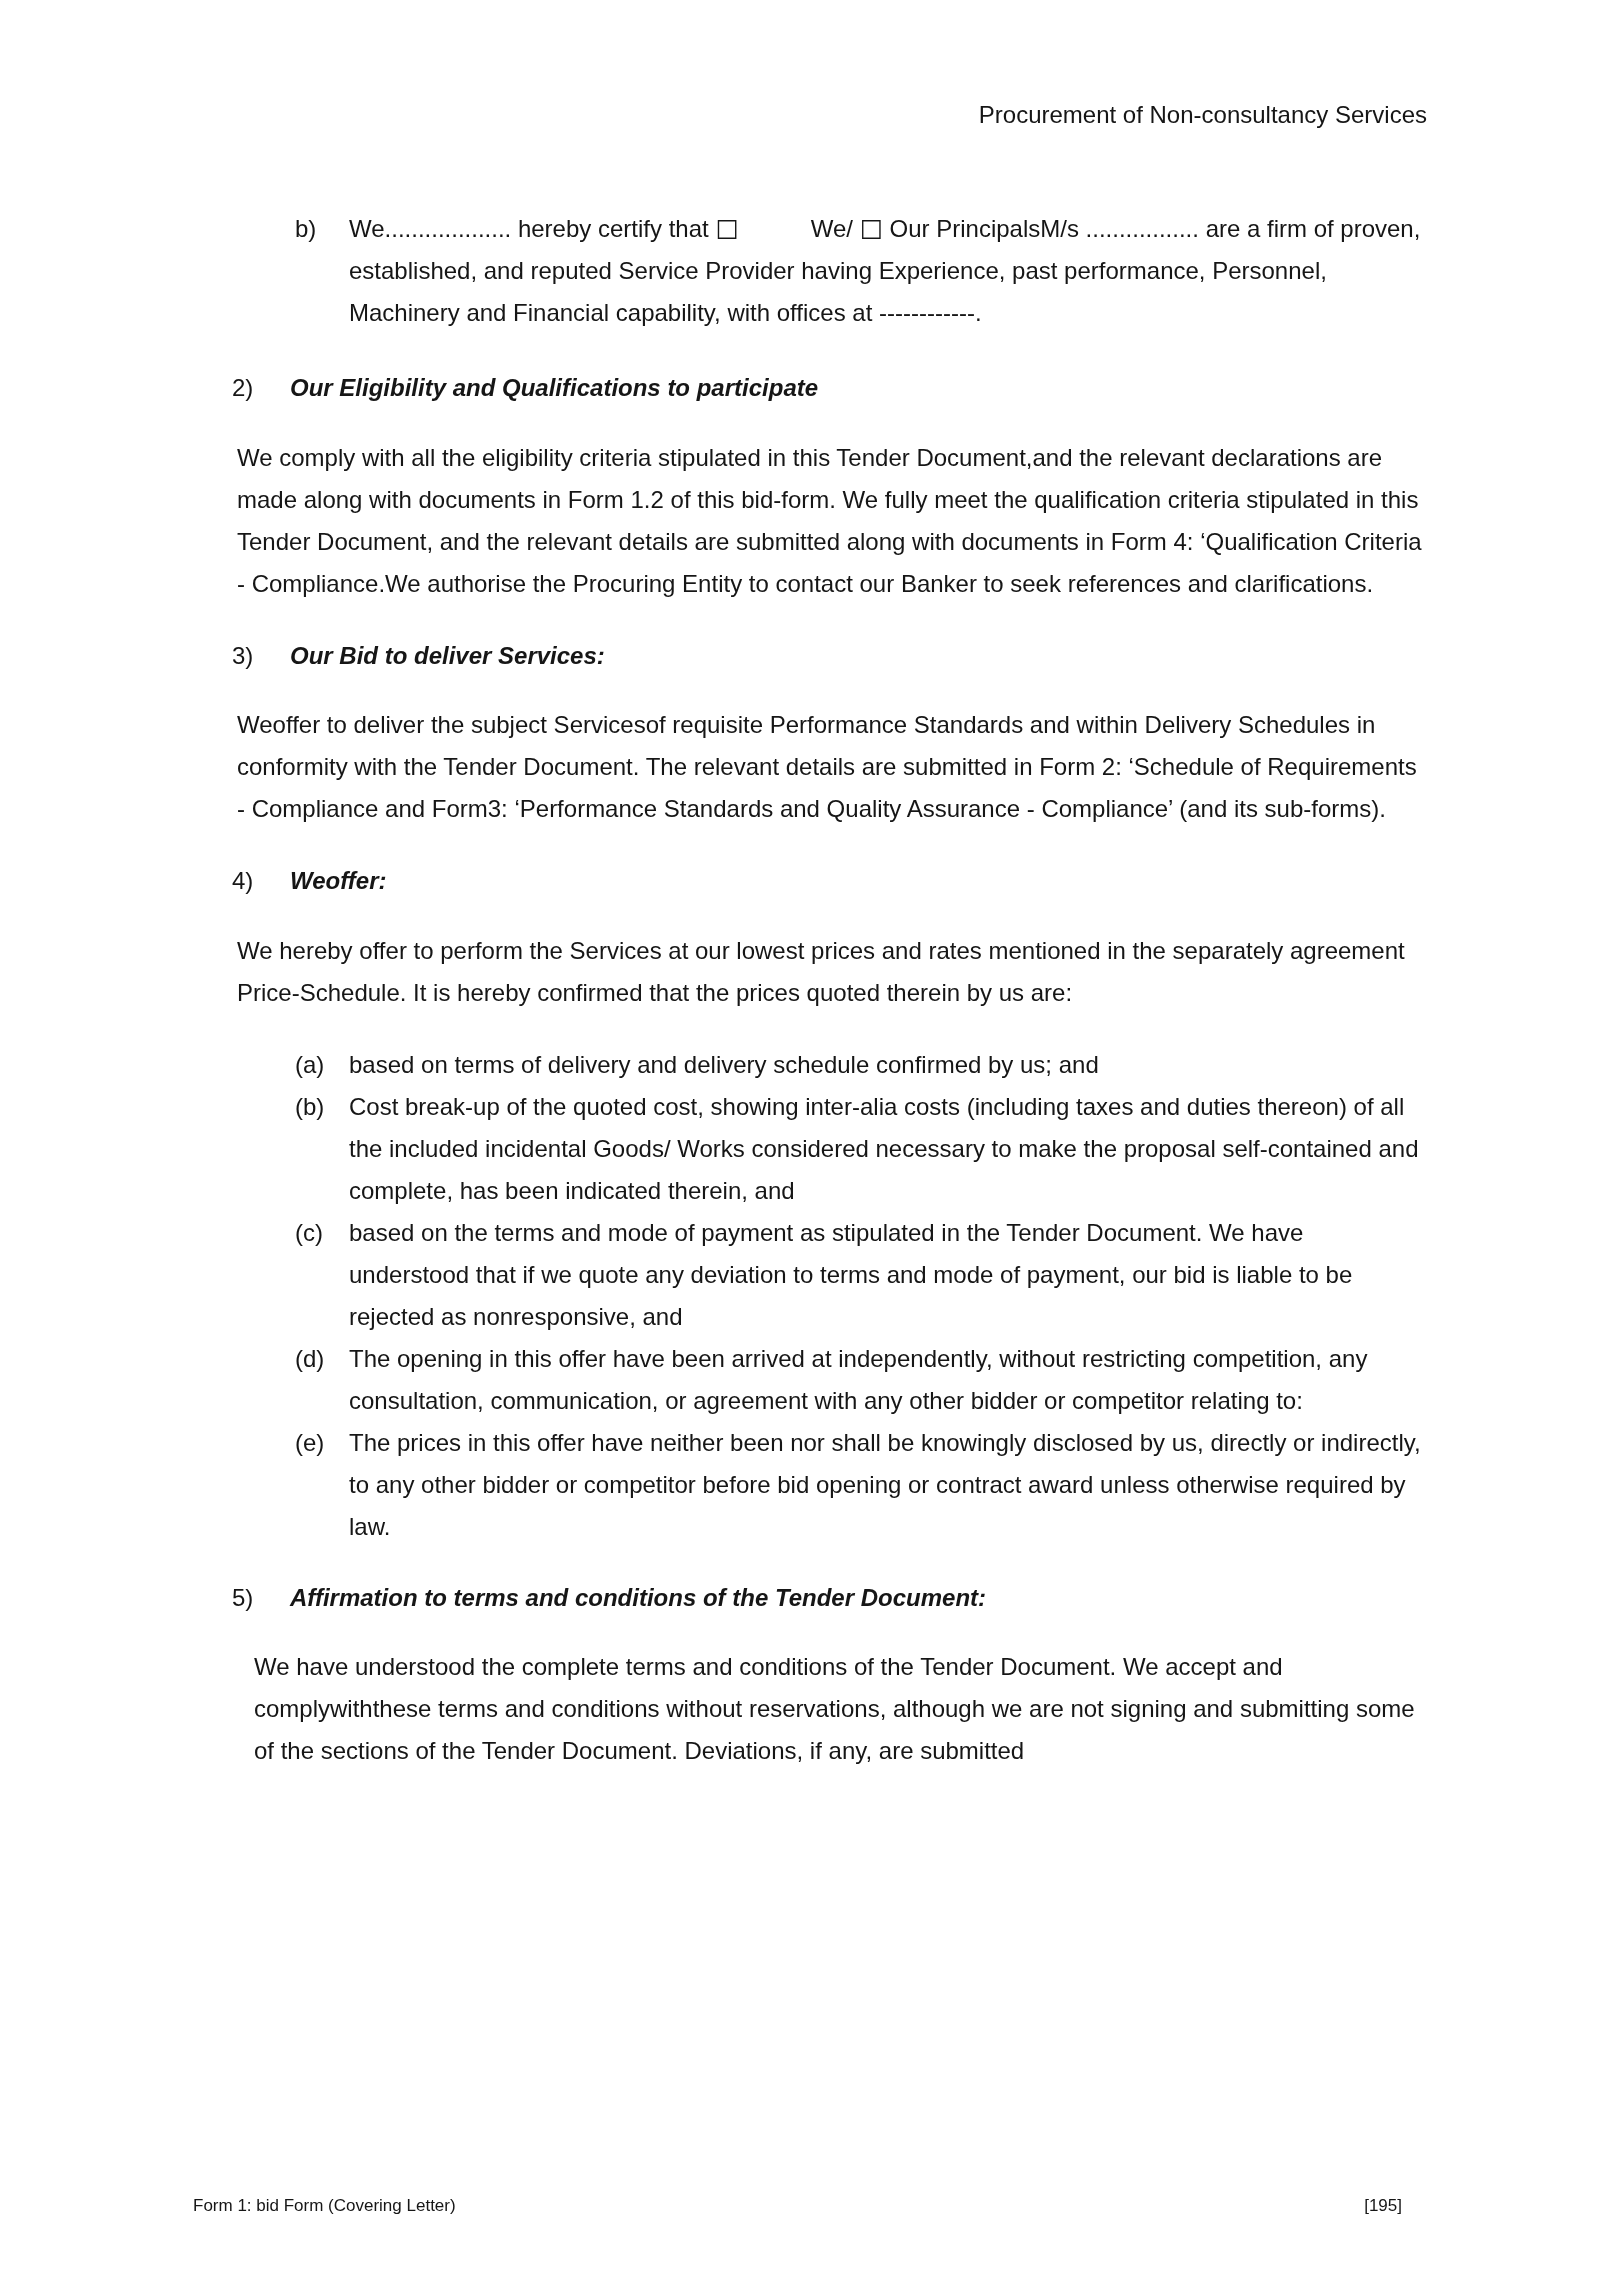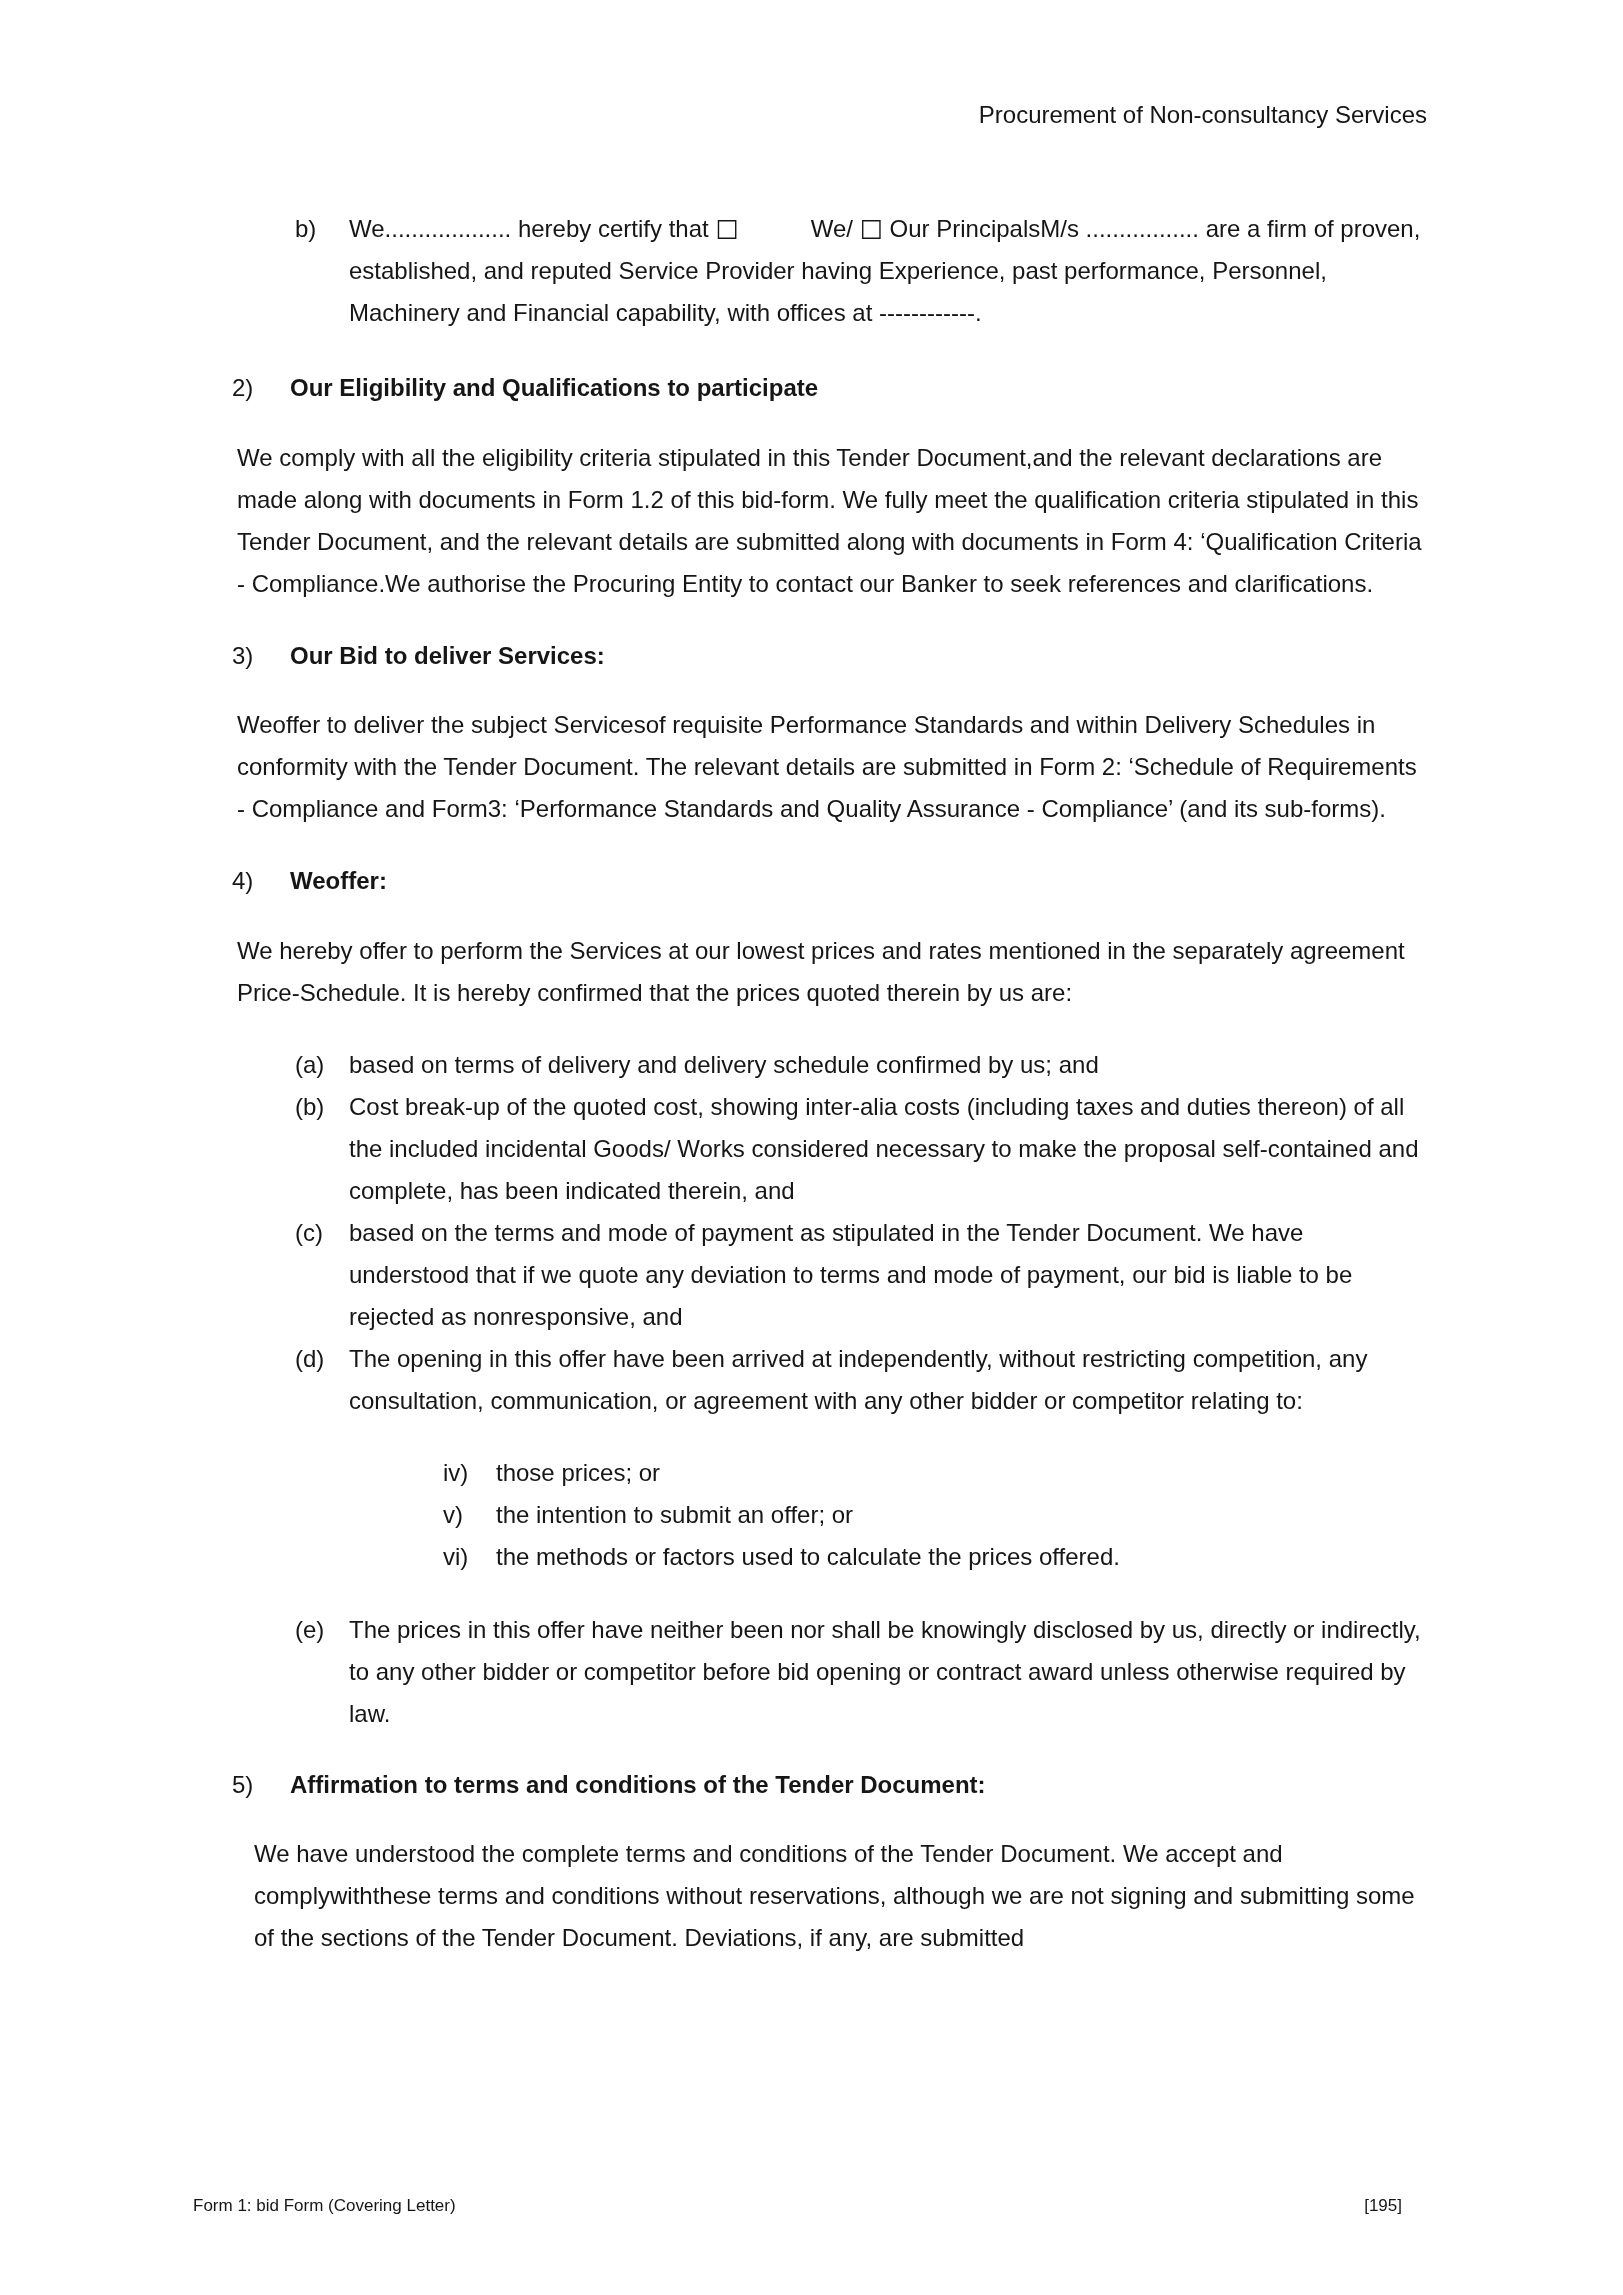--- a/index.html
+++ b/index.html
@@ -26,21 +26,21 @@
     margin-bottom: 77px;
   }
   .hang { display: flex; align-items: flex-start; }
   .hang .lbl { flex: 0 0 54px; }
   .hang .txt { flex: 1 1 auto; }
 
   .item-b { margin: 0 0 33px 63px; }
 
   .sect { display: flex; margin: 0 0 27.5px 0; }
   .sect .num { flex: 0 0 58px; }
-  .sect .hd { font-weight: 700; }
+  .sect .hd { font-weight: 700; font-style: italic; }
 
   .para { margin: 0 0 30px 5px; }
   .para-indent { margin-left: 22px; }
 
   .list .hang { margin-left: 63px; }
 
   .sublist { margin: 30px 0 31px 211px; }
   .sublist .hang .lbl { flex: 0 0 53px; }
 
   .item-e { margin: 0 0 29px 63px; }
@@ -108,34 +108,20 @@
     <div class="hang">
       <span class="lbl">(c)</span>
       <div class="txt">based on the terms and mode of payment as stipulated in the Tender Document. We have understood that if we quote any deviation to terms and mode of payment, our bid is liable to be rejected as nonresponsive, and</div>
     </div>
     <div class="hang">
       <span class="lbl">(d)</span>
       <div class="txt">The opening in this offer have been arrived at independently, without restricting competition, any consultation, communication, or agreement with any other bidder or competitor relating to:</div>
     </div>
   </div>
 
-  <div class="sublist">
-    <div class="hang">
-      <span class="lbl">iv)</span>
-      <div class="txt">those prices; or</div>
-    </div>
-    <div class="hang">
-      <span class="lbl">v)</span>
-      <div class="txt">the intention to submit an offer; or</div>
-    </div>
-    <div class="hang">
-      <span class="lbl">vi)</span>
-      <div class="txt">the methods or factors used to calculate the prices offered.</div>
-    </div>
-  </div>
 
   <div class="hang item-e">
     <span class="lbl">(e)</span>
     <div class="txt">The prices in this offer have neither been nor shall be knowingly disclosed by us, directly or indirectly, to any other bidder or competitor before bid opening or contract award unless otherwise required by law.</div>
   </div>
 
   <div class="sect">
     <span class="num">5)</span>
     <span class="hd">Affirmation to terms and conditions of the Tender Document:</span>
   </div>

